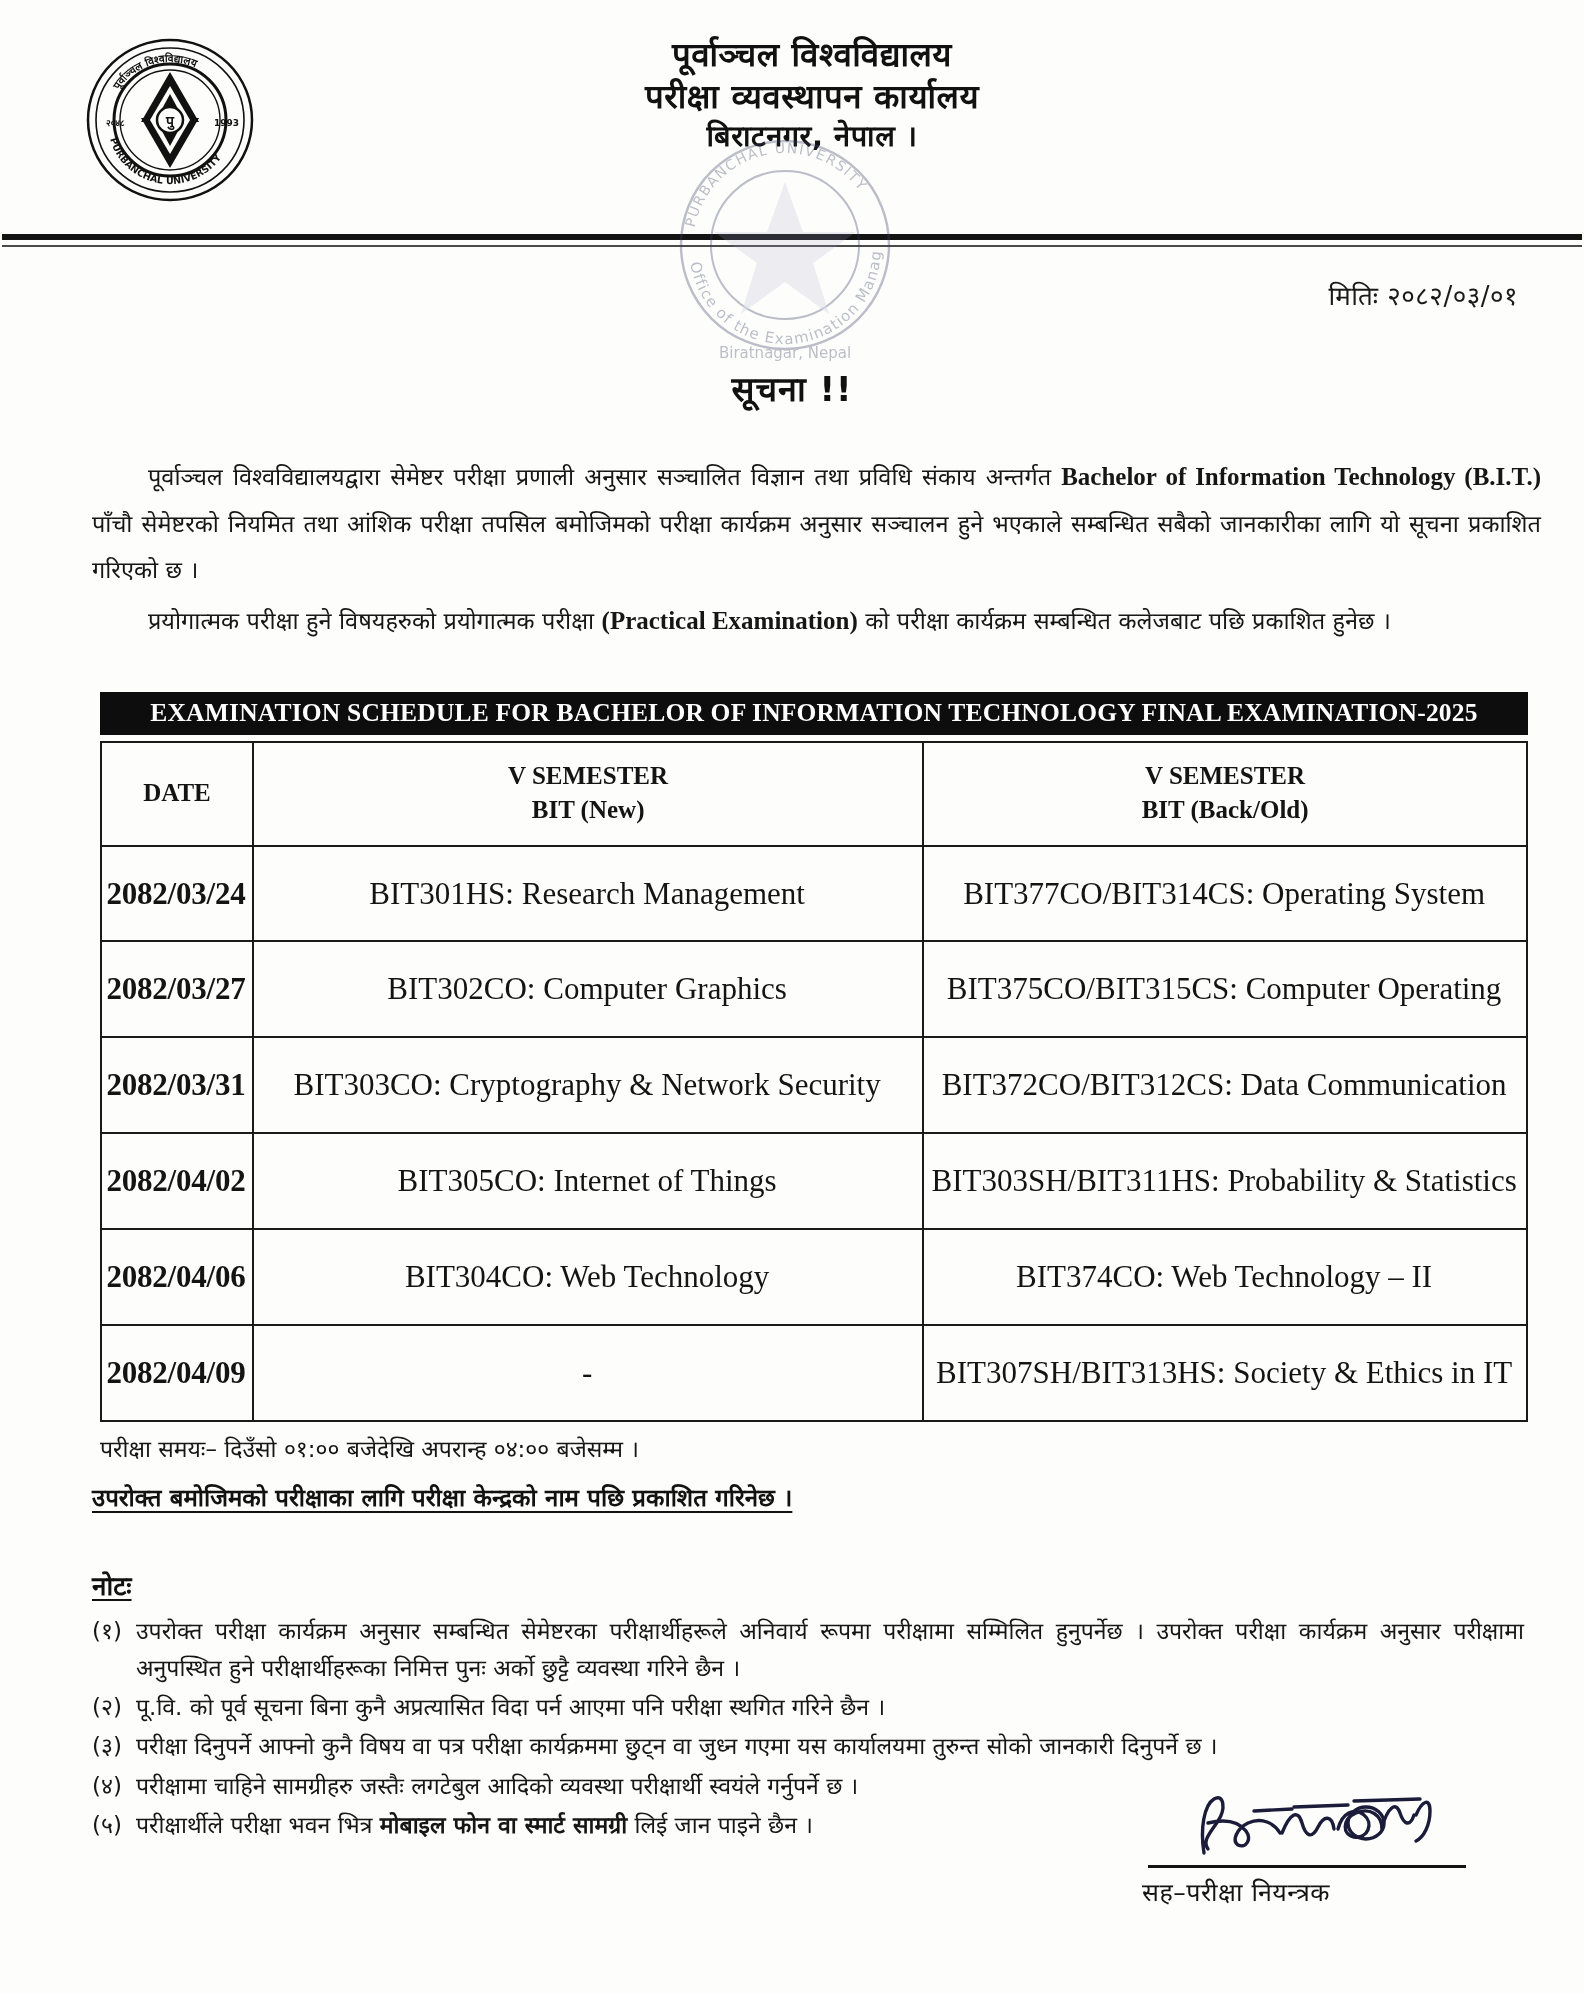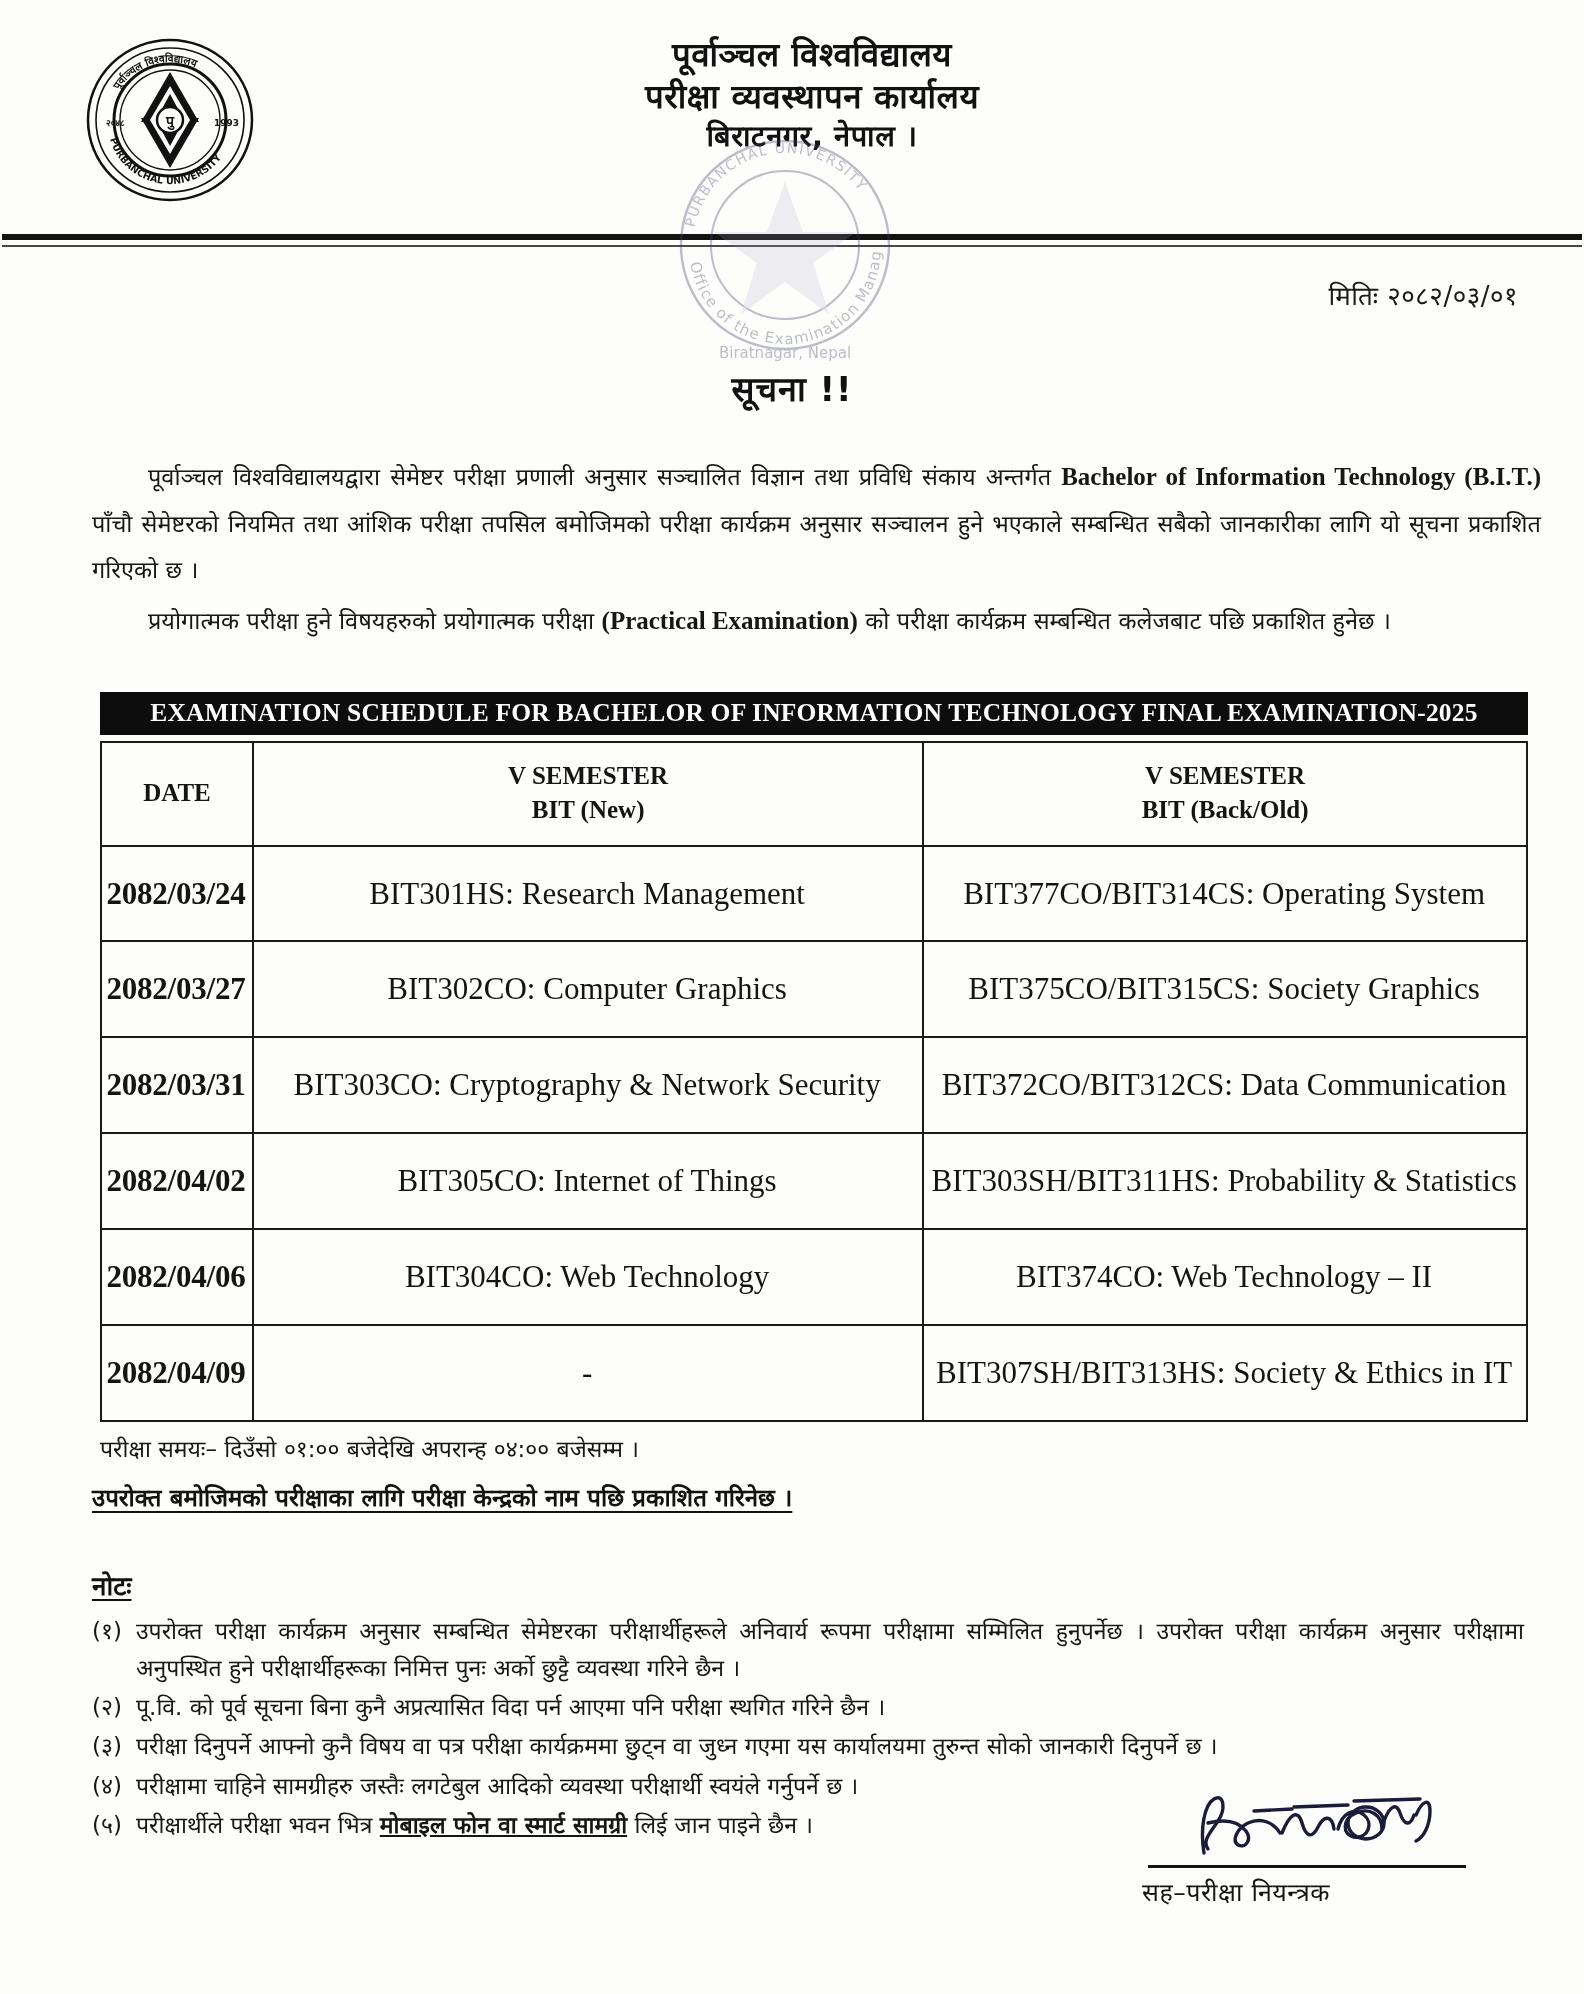--- a/index.html
+++ b/index.html
@@ -197,21 +197,21 @@
     display: flex;
     align-items: flex-start;
     font-family: "DejaVu Sans", sans-serif;
     font-size: 23px;
     color: #161616;
     line-height: 1.62;
     margin-bottom: 2px;
   }
   li.note-item .marker { flex: 0 0 auto; width: 44px; }
   li.note-item .note-text { flex: 1 1 auto; text-align: justify; }
-  .bold-in { font-weight: bold; text-decoration: underline; }
+  .bold-in { font-weight: bold; }
 
   
   .sign-zone {
     position: absolute;
     right: 112px;
     bottom: 86px;
     width: 330px;
     text-align: left;
   }
   .sign-mark {
@@ -332,21 +332,21 @@
       </thead>
       <tbody>
         <tr>
           <td class="date-cell">2082/03/24</td>
           <td>BIT301HS: Research Management</td>
           <td>BIT377CO/BIT314CS: Operating System</td>
         </tr>
         <tr>
           <td class="date-cell">2082/03/27</td>
           <td>BIT302CO: Computer Graphics</td>
-          <td>BIT375CO/BIT315CS: Society Graphics</td>
+          <td>BIT375CO/BIT315CS: Computer Operating</td>
         </tr>
         <tr>
           <td class="date-cell">2082/03/31</td>
           <td>BIT303CO: Cryptography &amp; Network Security</td>
           <td>BIT372CO/BIT312CS: Data Communication</td>
         </tr>
         <tr>
           <td class="date-cell">2082/04/02</td>
           <td>BIT305CO: Internet of Things</td>
           <td>BIT303SH/BIT311HS: Probability &amp; Statistics</td>

